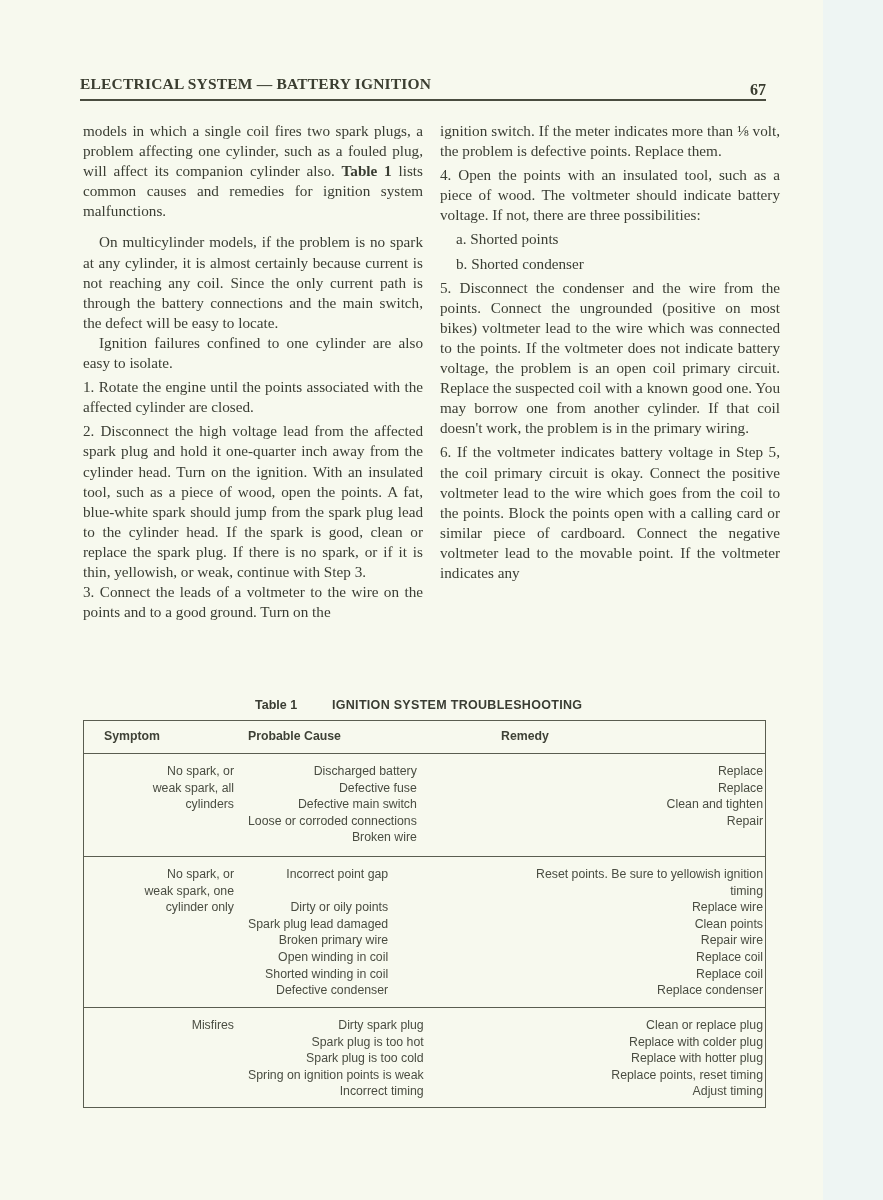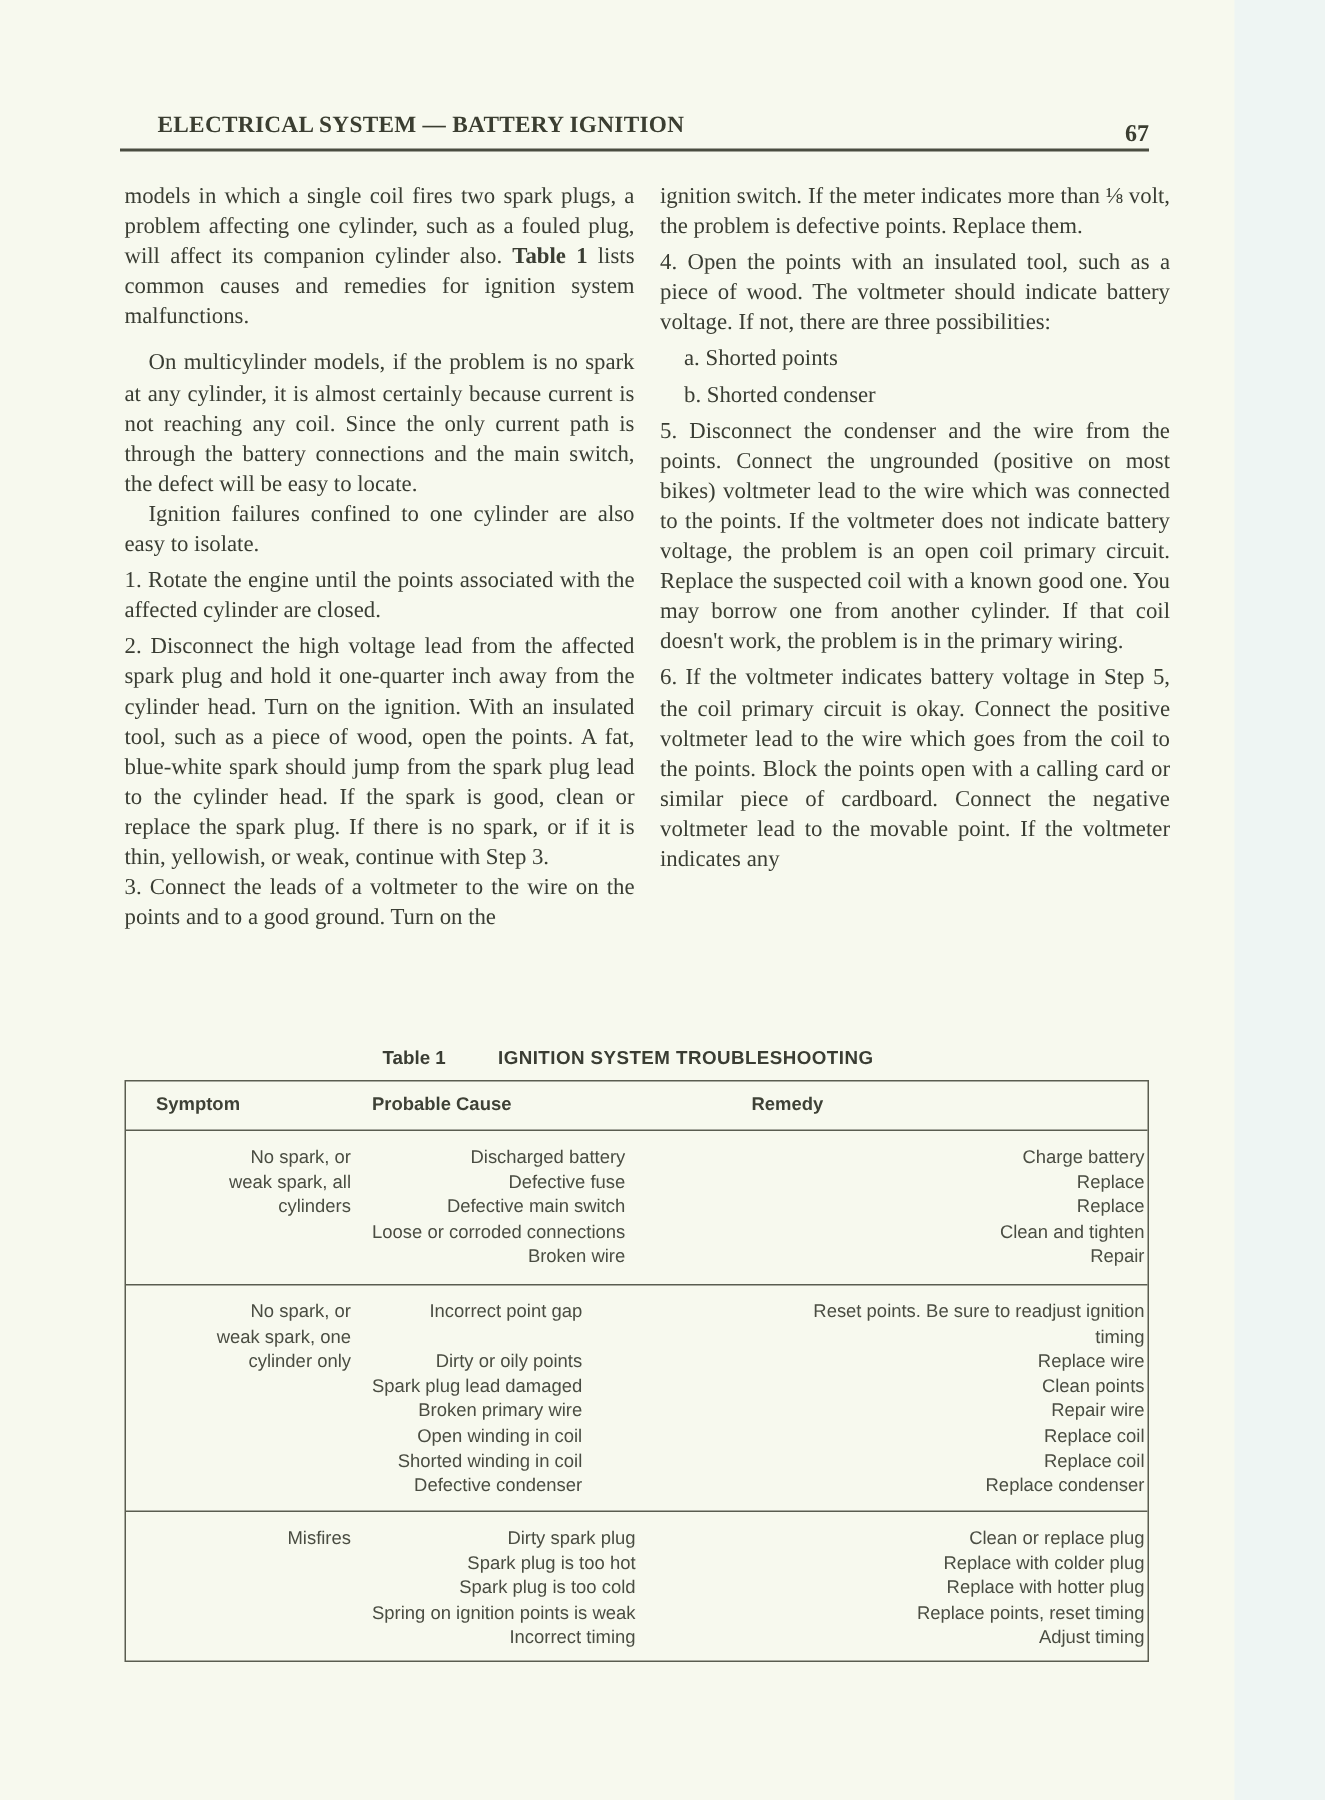--- a/index.html
+++ b/index.html
@@ -16,21 +16,20 @@
   }
   .header {
     position: absolute; left: 80px; top: 75px; width: 686px;
     border-bottom: 2px solid #4a4d40;
     height: 24px;
   }
   .header-title {
     position: absolute; left: 0; top: 0;
     font-weight: bold; font-size: 15.5px; letter-spacing: 0.2px;
     color: #3b3e31;
-    margin-left: 25px;
   }
   .page-number {
     position: absolute; right: 0; top: 6px;
     font-weight: bold; font-size: 16px; color: #3b3e31;
   }
   .col {
     position: absolute; top: 121px; width: 340px;
     font-size: 15.2px; line-height: 20.1px;
     text-align: justify;
   }
@@ -126,21 +125,20 @@
       <span class="sym-line2">cylinders</span>
     </div>
     <div class="cell c2">
       <span class="line">Discharged battery</span>
       <span class="line">Defective fuse</span>
       <span class="line">Defective main switch</span>
       <span class="line">Loose or corroded connections</span>
       <span class="line">Broken wire</span>
     </div>
     <div class="cell c3">
-      <span class="line">Charge battery</span>
       <span class="line">Replace</span>
       <span class="line">Replace</span>
       <span class="line">Clean and tighten</span>
       <span class="line">Repair</span>
     </div>
   </div>
 
   <div class="tbl-group g2">
     <div class="cell c1">
       <span class="line">No spark, or</span>
@@ -151,21 +149,21 @@
       <span class="line">Incorrect point gap</span>
       <span class="line">&nbsp;</span>
       <span class="line">Dirty or oily points</span>
       <span class="line">Spark plug lead damaged</span>
       <span class="line">Broken primary wire</span>
       <span class="line">Open winding in coil</span>
       <span class="line">Shorted winding in coil</span>
       <span class="line">Defective condenser</span>
     </div>
     <div class="cell c3">
-      <span class="line">Reset points. Be sure to readjust ignition</span>
+      <span class="line">Reset points. Be sure to yellowish ignition</span>
       <span class="hang">timing</span>
       <span class="line">Replace wire</span>
       <span class="line">Clean points</span>
       <span class="line">Repair wire</span>
       <span class="line">Replace coil</span>
       <span class="line">Replace coil</span>
       <span class="line">Replace condenser</span>
     </div>
   </div>
 

